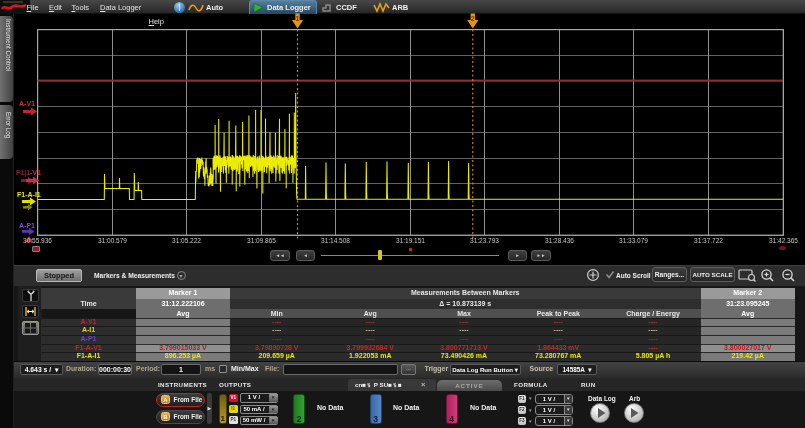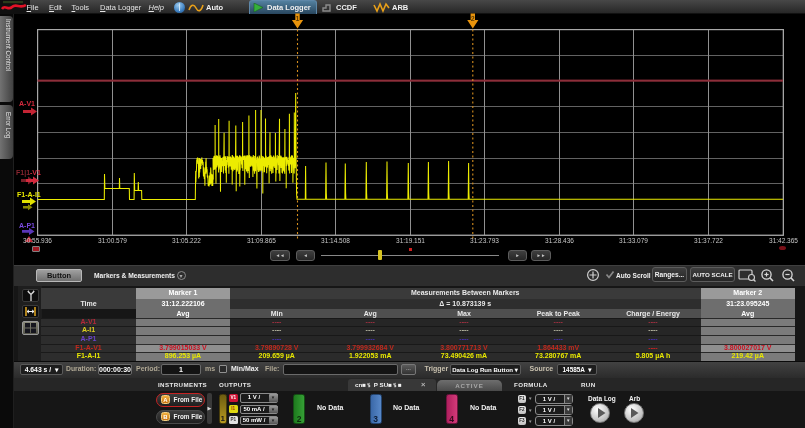--- a/index.html
+++ b/index.html
@@ -23,21 +23,21 @@
 <div class="abs" style="left:0;top:0;width:30px;height:14px;background:#101010;overflow:hidden;">
  <svg width="30" height="14">
         <path d="M2 9 C5 4,8 11,12 7 C16 3,20 9,26 5" stroke="#e01226" stroke-width="2.6" fill="none"></path>
         <rect x="3" y="1" width="20" height="2.2" fill="#2a3a1a"></rect>
       </svg>
 </div>
 <div class="abs menui" style="left:26.5px;top:3px;"><u>F</u>ile</div>
 <div class="abs menui" style="left:49px;top:3px;"><u>E</u>dit</div>
 <div class="abs menui" style="left:71.5px;top:3px;"><u>T</u>ools</div>
 <div class="abs menui" style="left:100px;top:3px;"><u>D</u>ata Logger</div>
-<div class="abs menui" style="left:148.5px;top:3px;font-style:italic;"><u>H</u>elp</div>
+<div class="abs menui" style="left:148.5px;top:17px;"><u>H</u>elp</div>
 <div class="abs" style="left:173.5px;top:1.5px;width:11px;height:11px;border-radius:50%;background:radial-gradient(circle at 40% 30%,#9ecdf0,#3d7fc0 60%,#1d4f86);"></div>
 <div class="abs" style="left:178.5px;top:3px;width:1.2px;height:8px;background:#cfe4f5;border-radius:1px;"></div>
 
 <svg class="abs" style="left:188px;top:2px;" width="16" height="11">
       <path d="M1 8 C3 2,6 2,8 6 C10 10,13 10,15 3" stroke="#e8a01a" stroke-width="1.6" fill="none"></path>
     </svg>
 <div class="abs tabtxt" style="left:206px;top:3px;">Auto</div>
 
 <div class="abs" style="left:249px;top:0px;width:68px;height:14px;background:linear-gradient(#53809f,#28465e);border-radius:3px 3px 0 0;border:1px solid #5e87a8;border-bottom:none;"></div>
 <svg class="abs" style="left:253px;top:3px;" width="11" height="9">
@@ -127,21 +127,21 @@
     <div class="abs" style="left:779px;top:245.5px;width:7px;height:4.5px;background:#7a1018;border-radius:50%;"></div>
 
 <div class="btn" style="left:270px;top:250px;width:20px;height:11px;font-size:4.6px;line-height:10px;color:#c8c8c8;">◄◄</div>
 <div class="btn" style="left:296px;top:250px;width:19px;height:11px;font-size:4.6px;line-height:10px;color:#c8c8c8;">◄</div>
 <div class="abs" style="left:321px;top:255px;width:178px;height:1px;background:#888;"></div>
 <div class="abs" style="left:378px;top:250px;width:4px;height:10px;background:#d8c422;border-radius:1px;"></div>
 <div class="btn" style="left:508px;top:250px;width:19px;height:11px;font-size:4.6px;line-height:10px;color:#c8c8c8;">►</div>
 <div class="btn" style="left:531px;top:250px;width:20px;height:11px;font-size:4.6px;line-height:10px;color:#c8c8c8;">►►</div>
 
 <div class="abs" style="left:14px;top:265px;width:791px;height:21px;background:#2d2d2d;border-top:1px solid #3f3f3f;"></div>
-<div class="abs" style="left:36px;top:269px;width:46px;height:13px;background:linear-gradient(#a0a0a0,#6f6f6f);border:1px solid #b8b8b8;border-radius:2px;color:#141414;font-size:7.5px;font-weight:bold;text-align:center;line-height:12px;">Button</div>
+<div class="abs" style="left:36px;top:269px;width:46px;height:13px;background:linear-gradient(#a0a0a0,#6f6f6f);border:1px solid #b8b8b8;border-radius:2px;color:#141414;font-size:7.5px;font-weight:bold;text-align:center;line-height:12px;">Stopped</div>
 <div class="abs wlab" style="left:94px;top:271.5px;font-size:6.7px;white-space:nowrap;">Markers &amp; Measurements</div>
 <div class="abs" style="left:176.5px;top:270.5px;width:9px;height:9px;border:1px solid #8a8a8a;border-radius:50%;color:#aaa;font-size:6px;text-align:center;line-height:8px;">▾</div>
 <svg class="abs" style="left:586px;top:268px;" width="14" height="14">
       <circle cx="7" cy="7" r="5.4" fill="none" stroke="#d0d0d0" stroke-width="1.2"></circle>
       <path d="M7 3.5 V10.5 M3.5 7 H10.5" stroke="#d0d0d0" stroke-width="1.2"></path>
     </svg>
 <svg class="abs" style="left:605px;top:270px;" width="10" height="10">
       <path d="M1.5 4.5 L4 7.5 L8.5 1.5" stroke="#8a8a8a" stroke-width="1.7" fill="none"></path>
     </svg>
 <div class="abs wlab" style="left:616px;top:271.5px;font-size:6.5px;white-space:nowrap;">Auto Scroll</div>

